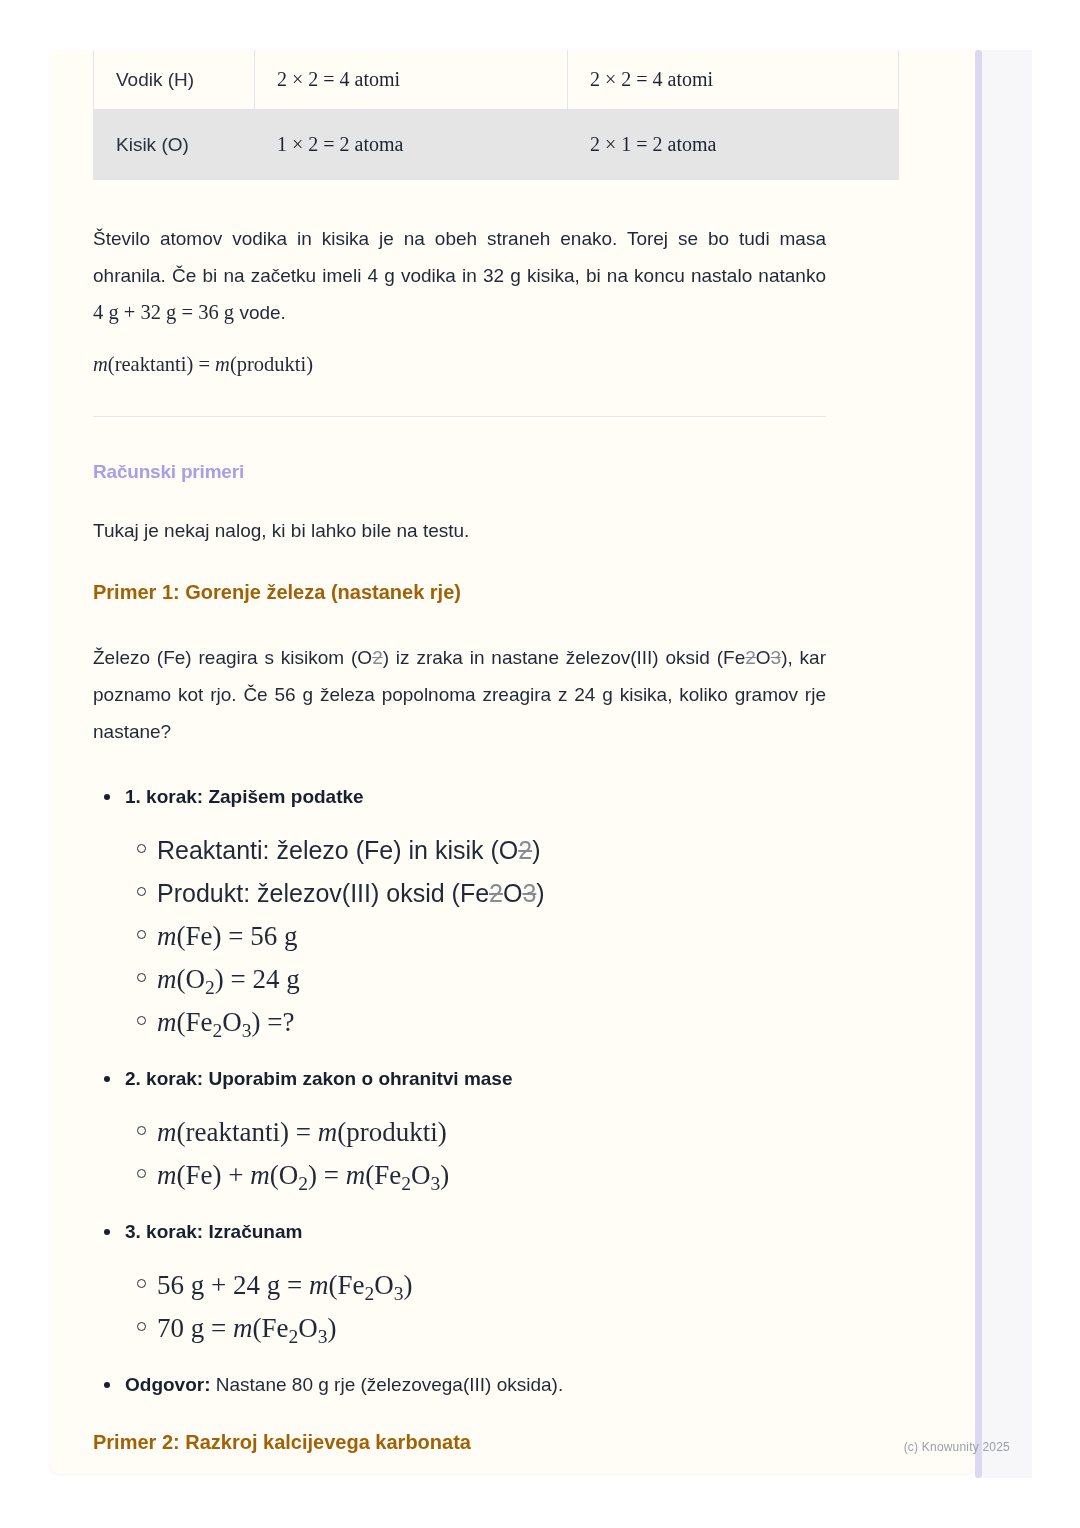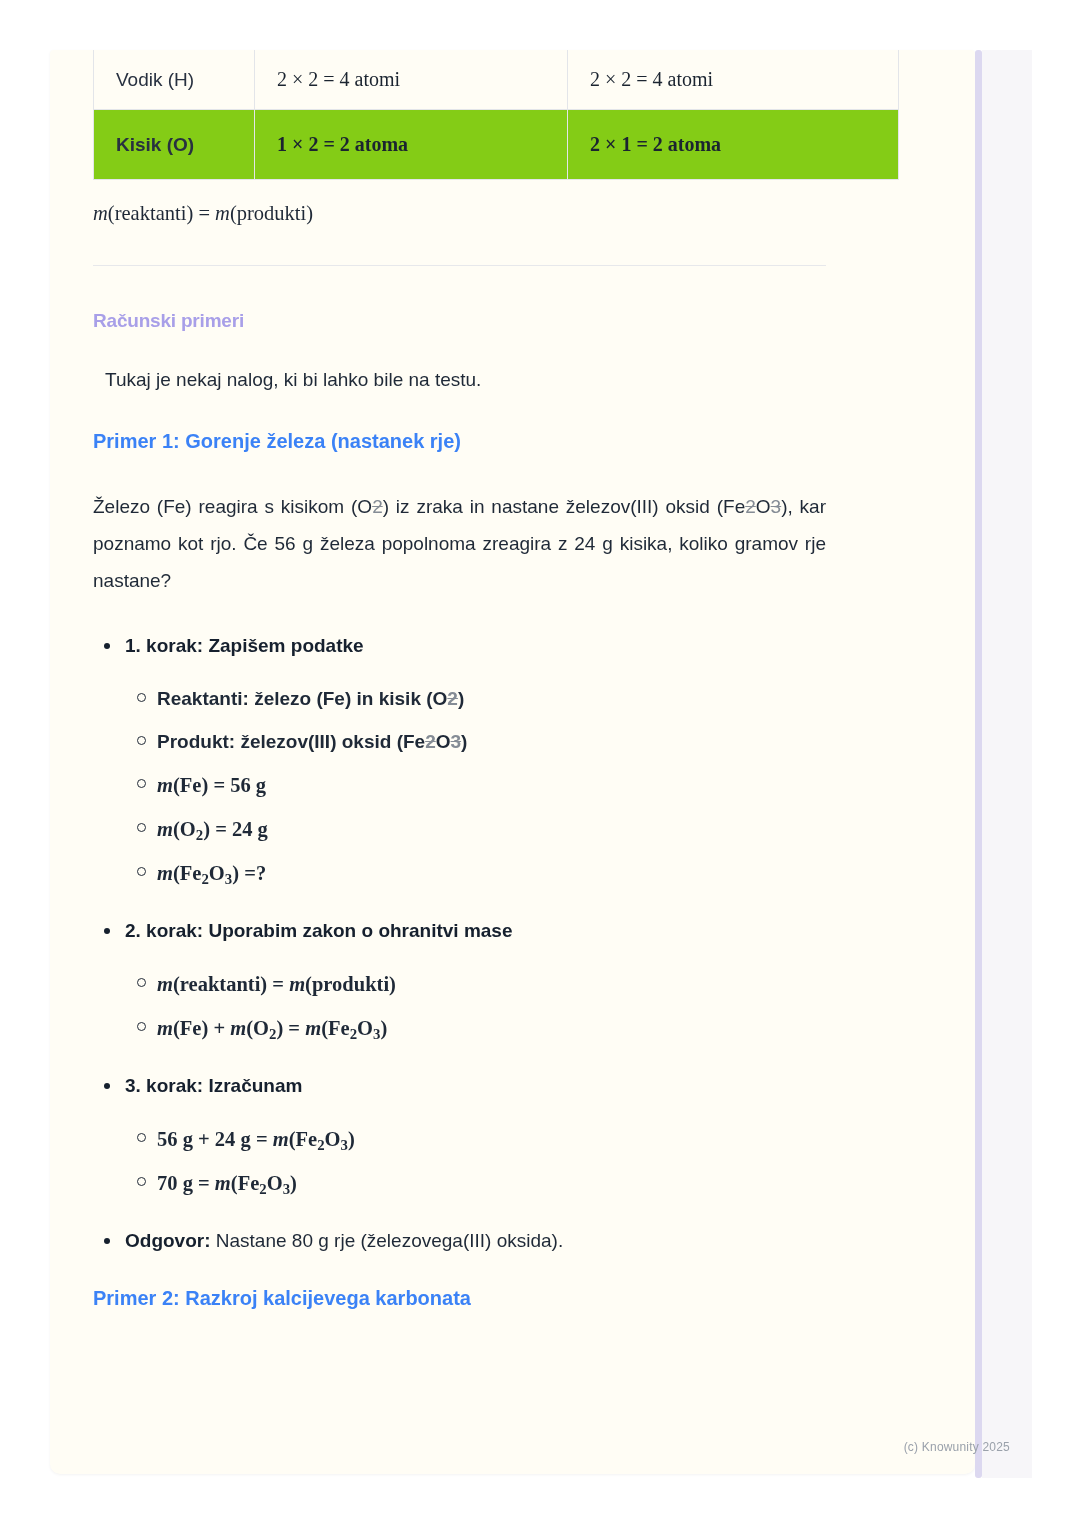--- a/index.html
+++ b/index.html
@@ -16,48 +16,48 @@
     position:absolute; left:50px; top:50px; width:925px; height:1424px;
     background:#fffdf5; border-radius:4px 4px 10px 10px; overflow:hidden;
     box-shadow:0 1px 3px rgba(0,0,0,0.05);
   }
   .content { padding:0 149px 0 43px; }
 
   
   table.atoms { border-collapse:collapse; width:733px; table-layout:fixed; }
   table.atoms td { border:1px solid #e3e5e9; vertical-align:middle; }
   table.atoms tr:first-child td { border-top:none; height:57px; }
-  table.atoms tr:nth-child(2) td { height:67px; background:#84cc16;font-weight:bold; }
+  table.atoms tr:nth-child(2) td { height:67px; background:#e5e5e5; }
   td.c-label { width:137px; padding-left:22px; font-size:19px; color:#283140; }
   td.c-math  { padding-left:22px; font-family:"Liberation Serif","DejaVu Serif",serif; font-size:20px; color:#1b2430; }
   td.c-math.mid { width:289px; }
   td.c-math.rgt { width:307px; }
 
   
   p.body { font-size:19px; line-height:37px; margin:40px 0 0 0; color:#1f2937; }
   .just { text-align:justify; }
   p.matheq { margin:20px 0 0 0; font-size:19px; line-height:26px; }
   hr.divider { border:none; border-top:1px solid #e7e8eb; margin:38px 0 0 0; }
   h2.sec { margin:38px 0 0 0; font-size:19px; line-height:34px; font-weight:700;
            color:#a89fe8; letter-spacing:-0.2px; }
-  p.lead { margin:28px 0 0 12px; font-size:19px; line-height:28px; }
-  h3.ex { margin:34px 0 0 0; font-size:20px; line-height:26px; font-weight:700; color:#3b82f6; }
+  p.lead { margin:28px 0 0 0; font-size:19px; line-height:28px; }
+  h3.ex { margin:34px 0 0 0; font-size:20px; line-height:26px; font-weight:700; color:#a16207; }
   h3.ex2 { margin-top:33px; }
   p.problem { margin-top:34px; }
 
   
   ul.steps { list-style:none; margin:36px 0 0 0; padding:0; }
   ul.steps > li.l1 { position:relative; padding-left:32px; font-size:19px;
                      line-height:22px; font-weight:700; color:#16202e; }
   ul.steps > li + li { margin-top:35px; }
   ul.steps > li.l1::before { content:""; position:absolute; left:11px; top:8px;
                              width:6px; height:6px; background:#16202e; border-radius:50%; }
   ul.sub { list-style:none; margin:31px 0 0 0; padding:0; }
   ul.sub li.l2 { position:relative; padding-left:32px; margin:0 0 21px 0;
-                 font-weight:700; color:#1f2937; font-size:19px; line-height:22px; }
+                 font-weight:400; color:#1f2937; font-size:25px; line-height:22px; }
   ul.sub li.l2:last-child { margin-bottom:0; }
   ul.sub li.l2::before { content:""; position:absolute; left:12px; top:5px;
                          width:7px; height:7px; border:1.5px solid #222b38;
                          border-radius:50%; background:transparent; }
   li.ans { font-weight:400 !important; color:#1f2937 !important; }
 
   
   .k-m, .k-mi { font-family:"Liberation Serif","DejaVu Serif",serif; font-size:1.08em; }
   .k-mi { font-style:italic; }
   sub.k-msub { font-family:"Liberation Serif","DejaVu Serif",serif;
@@ -87,20 +87,21 @@
           <td class="c-math rgt">2 × 2 = 4 atomi</td>
         </tr>
         <tr>
           <td class="c-label">Kisik (O)</td>
           <td class="c-math mid">1 × 2 = 2 atoma</td>
           <td class="c-math rgt">2 × 1 = 2 atoma</td>
         </tr>
       </tbody>
     </table>
 
+    <p class="body just"><span class="k-t">Število atomov vodika in kisika je na obeh straneh enako. Torej se bo tudi masa ohranila. Če bi na začetku imeli 4 g vodika in 32 g kisika, bi na koncu nastalo natanko </span><span class="k-m">4 g + 32 g = 36 g</span><span class="k-t"> vode.</span></p>
 
     <p class="matheq"><span class="k-mi">m</span><span class="k-m">(reaktanti) = </span><span class="k-mi">m</span><span class="k-m">(produkti)</span></p>
 
     <hr class="divider">
 
     <h2 class="sec">Računski primeri</h2>
 
     <p class="lead">Tukaj je nekaj nalog, ki bi lahko bile na testu.</p>
 
     <h3 class="ex">Primer 1: Gorenje železa (nastanek rje)</h3>

